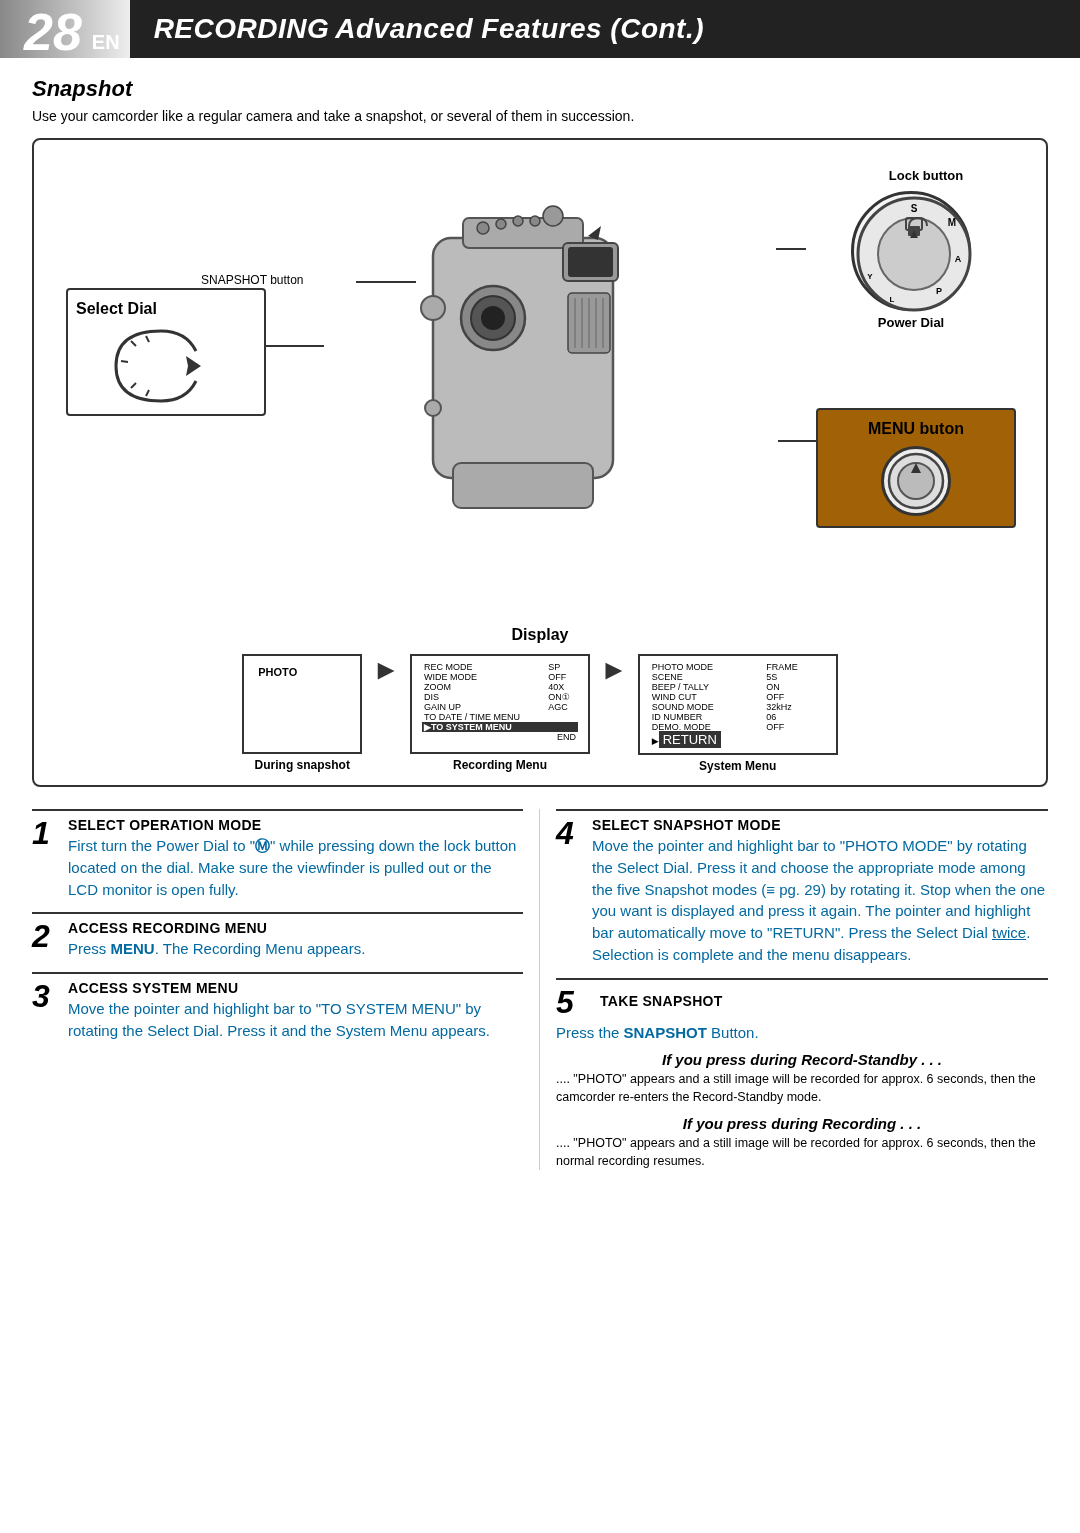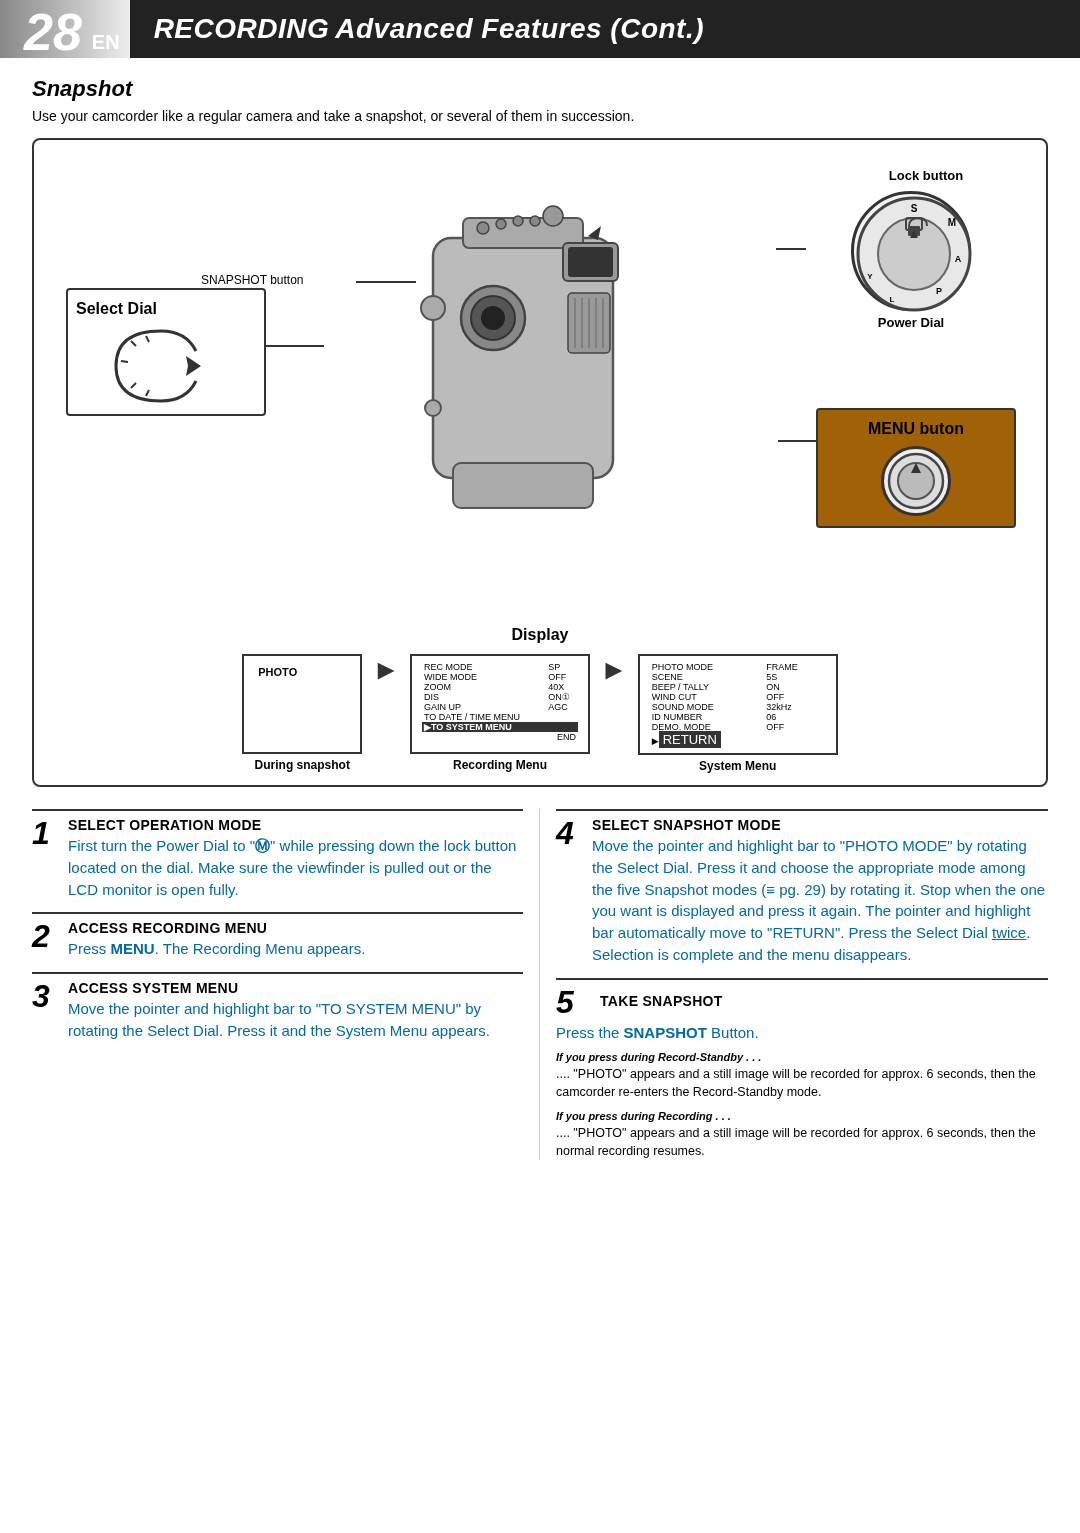--- a/index.html
+++ b/index.html
@@ -321,23 +321,24 @@
     }
     .take-snapshot-title-row {
       display: flex;
       align-items: center;
       gap: 8px;
       margin-bottom: 4px;
     }
     .italic-note {
       font-style: italic;
       font-weight: bold;
-      font-size: 11px;
+      font-size: 15px;
       margin-top: 8px;
       margin-bottom: 2px;
+      text-align: center;
     }
     .italic-body {
       font-size: 12.5px;
       margin-left: 0;
       line-height: 1.45;
     }
   </style>
 </head>
 <body>
 

